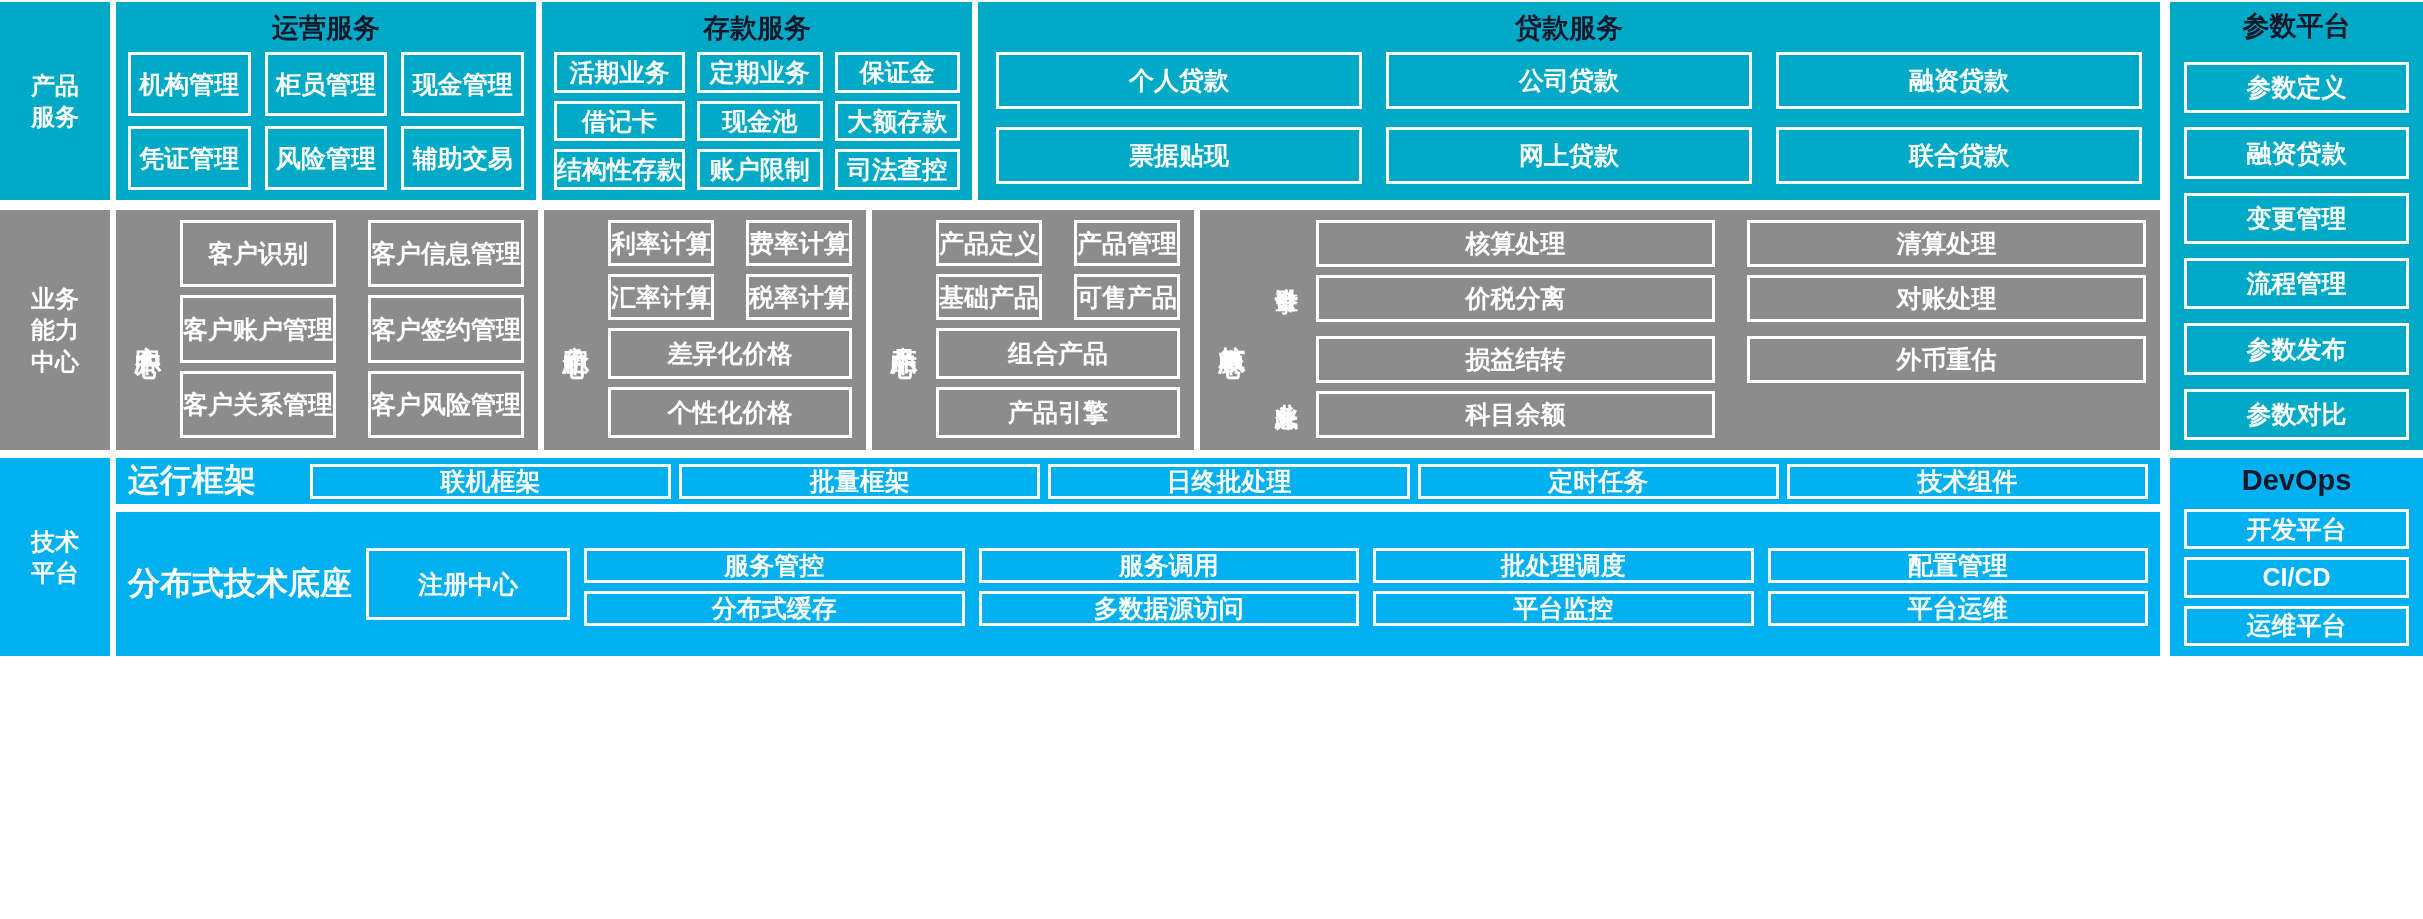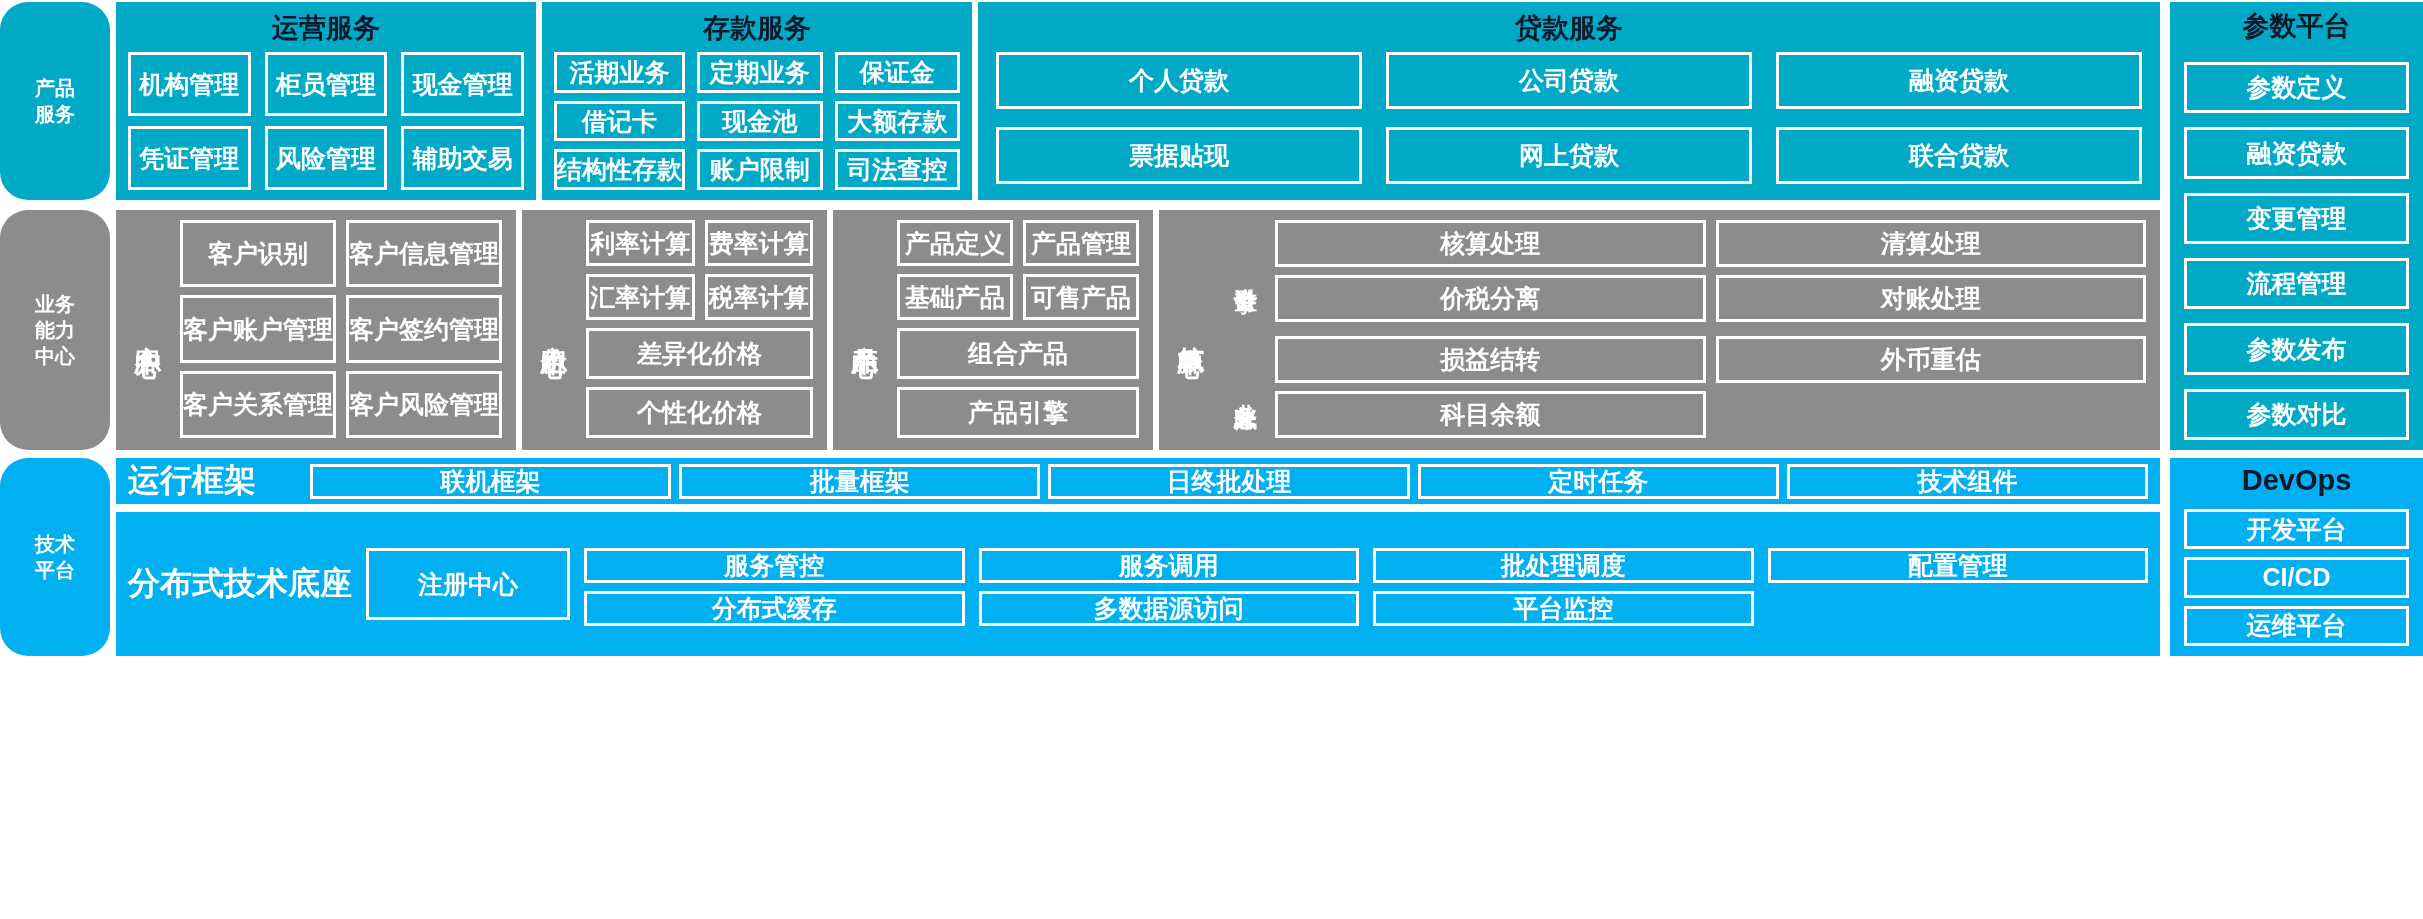--- a/index.html
+++ b/index.html
@@ -44,27 +44,26 @@
     text-orientation: upright;
     letter-spacing: 2px;
     display: flex;
     align-items: center;
     justify-content: center;
     flex: 0 0 auto;
   }
   .side-label {
     color: #ffffff;
     font-weight: bold;
-    font-size: 20px;
+    font-size: 24px;
     line-height: 1.3;
     text-align: center;
     display: flex;
     align-items: center;
     justify-content: center;
-    border-radius: 28px;
   }
 
   
   .band {
     position: absolute;
     display: flex;
     gap: 6px;
   }
 
   
@@ -104,21 +103,21 @@
   .center .vlabel { width: 44px; }
   .center-body {
     flex: 1 1 auto;
     display: flex;
     flex-direction: column;
     gap: 8px;
   }
   .row2 {
     display: grid;
     grid-template-columns: 1fr 1fr;
-    gap: 8px 10px;
+    gap: 8px 32px;
     flex: 1 1 auto;
   }
   .rowfull { display: flex; flex: 1 1 auto; }
   .rowfull .cell { flex: 1 1 auto; }
 
   
   #band-tech { left: 0; top: 458px; width: 2160px; height: 198px; }
   .tech-stack {
     flex: 1 1 auto;
     display: flex;
@@ -309,20 +308,21 @@
         <div class="tech-row-label">分布式技术底座</div>
         <div class="cell" style="flex:0 0 204px; height:72px">注册中心</div>
         <div style="flex:1 1 auto; display:grid; grid-template-columns:repeat(4,1fr); grid-template-rows:1fr 1fr; gap:8px 14px; height:72px">
           <div class="cell">服务管控</div>
           <div class="cell">服务调用</div>
           <div class="cell">批处理调度</div>
           <div class="cell">配置管理</div>
           <div class="cell">分布式缓存</div>
           <div class="cell">多数据源访问</div>
           <div class="cell">平台监控</div>
+          <div class="cell">平台运维</div>
         </div>
       </div>
     </div>
   </div>
 
   <div class="side-col teal" id="col-parameter" style="left:2170px; top:2px; width:253px; height:448px; gap:14px">
     <div class="grp-title">参数平台</div>
     <div class="cell" style="flex:1 1 auto">参数定义</div>
     <div class="cell" style="flex:1 1 auto">融资贷款</div>
     <div class="cell" style="flex:1 1 auto">变更管理</div>

